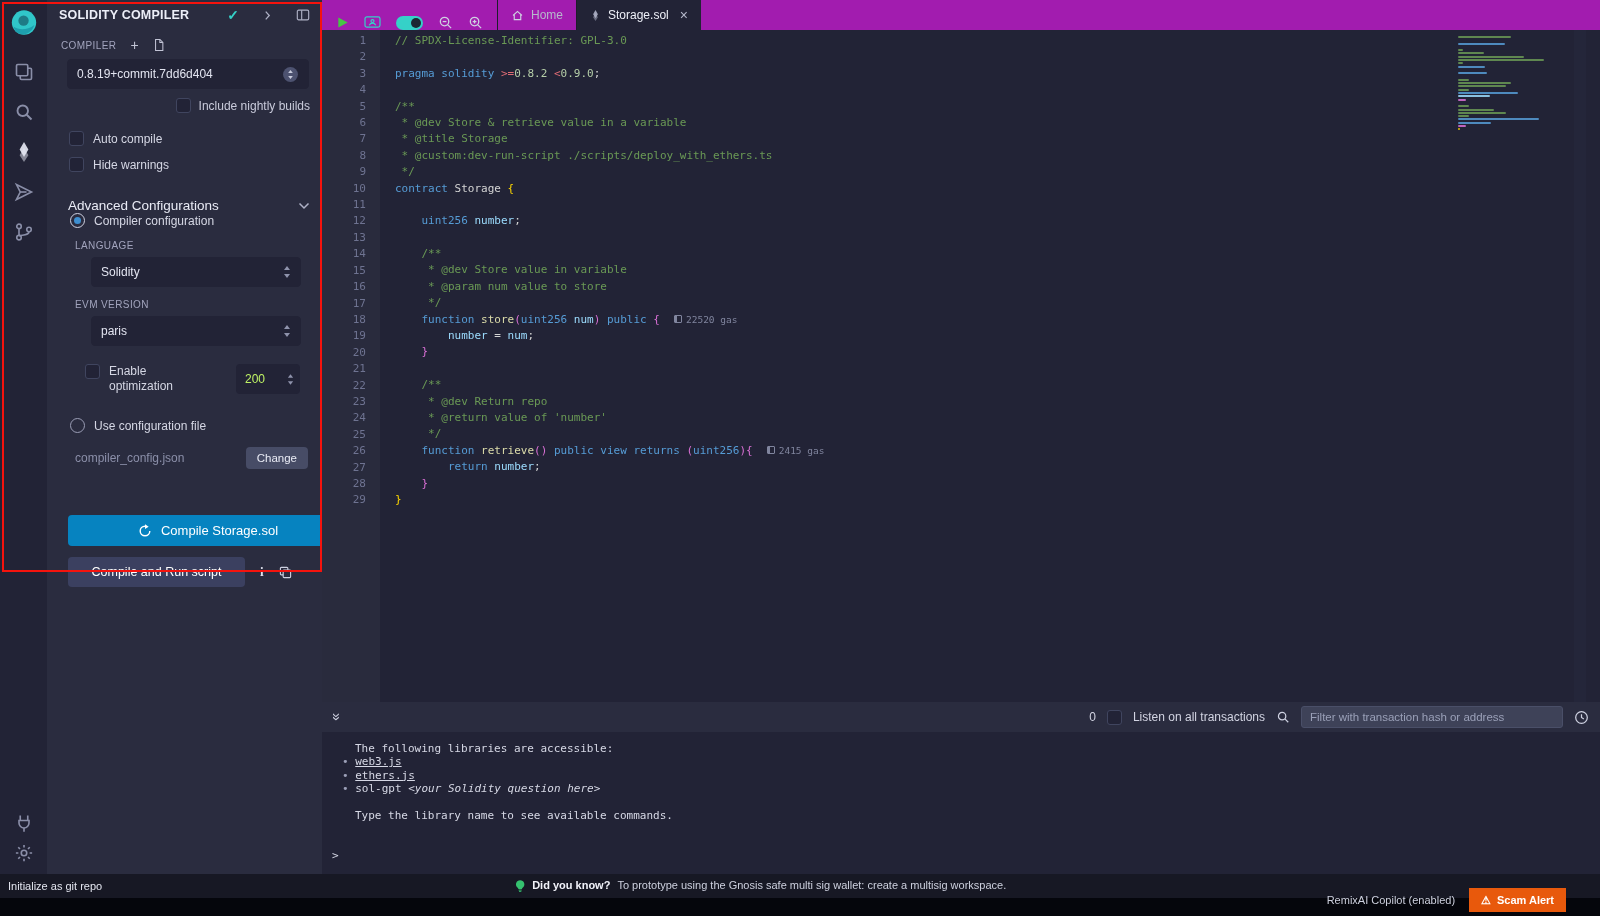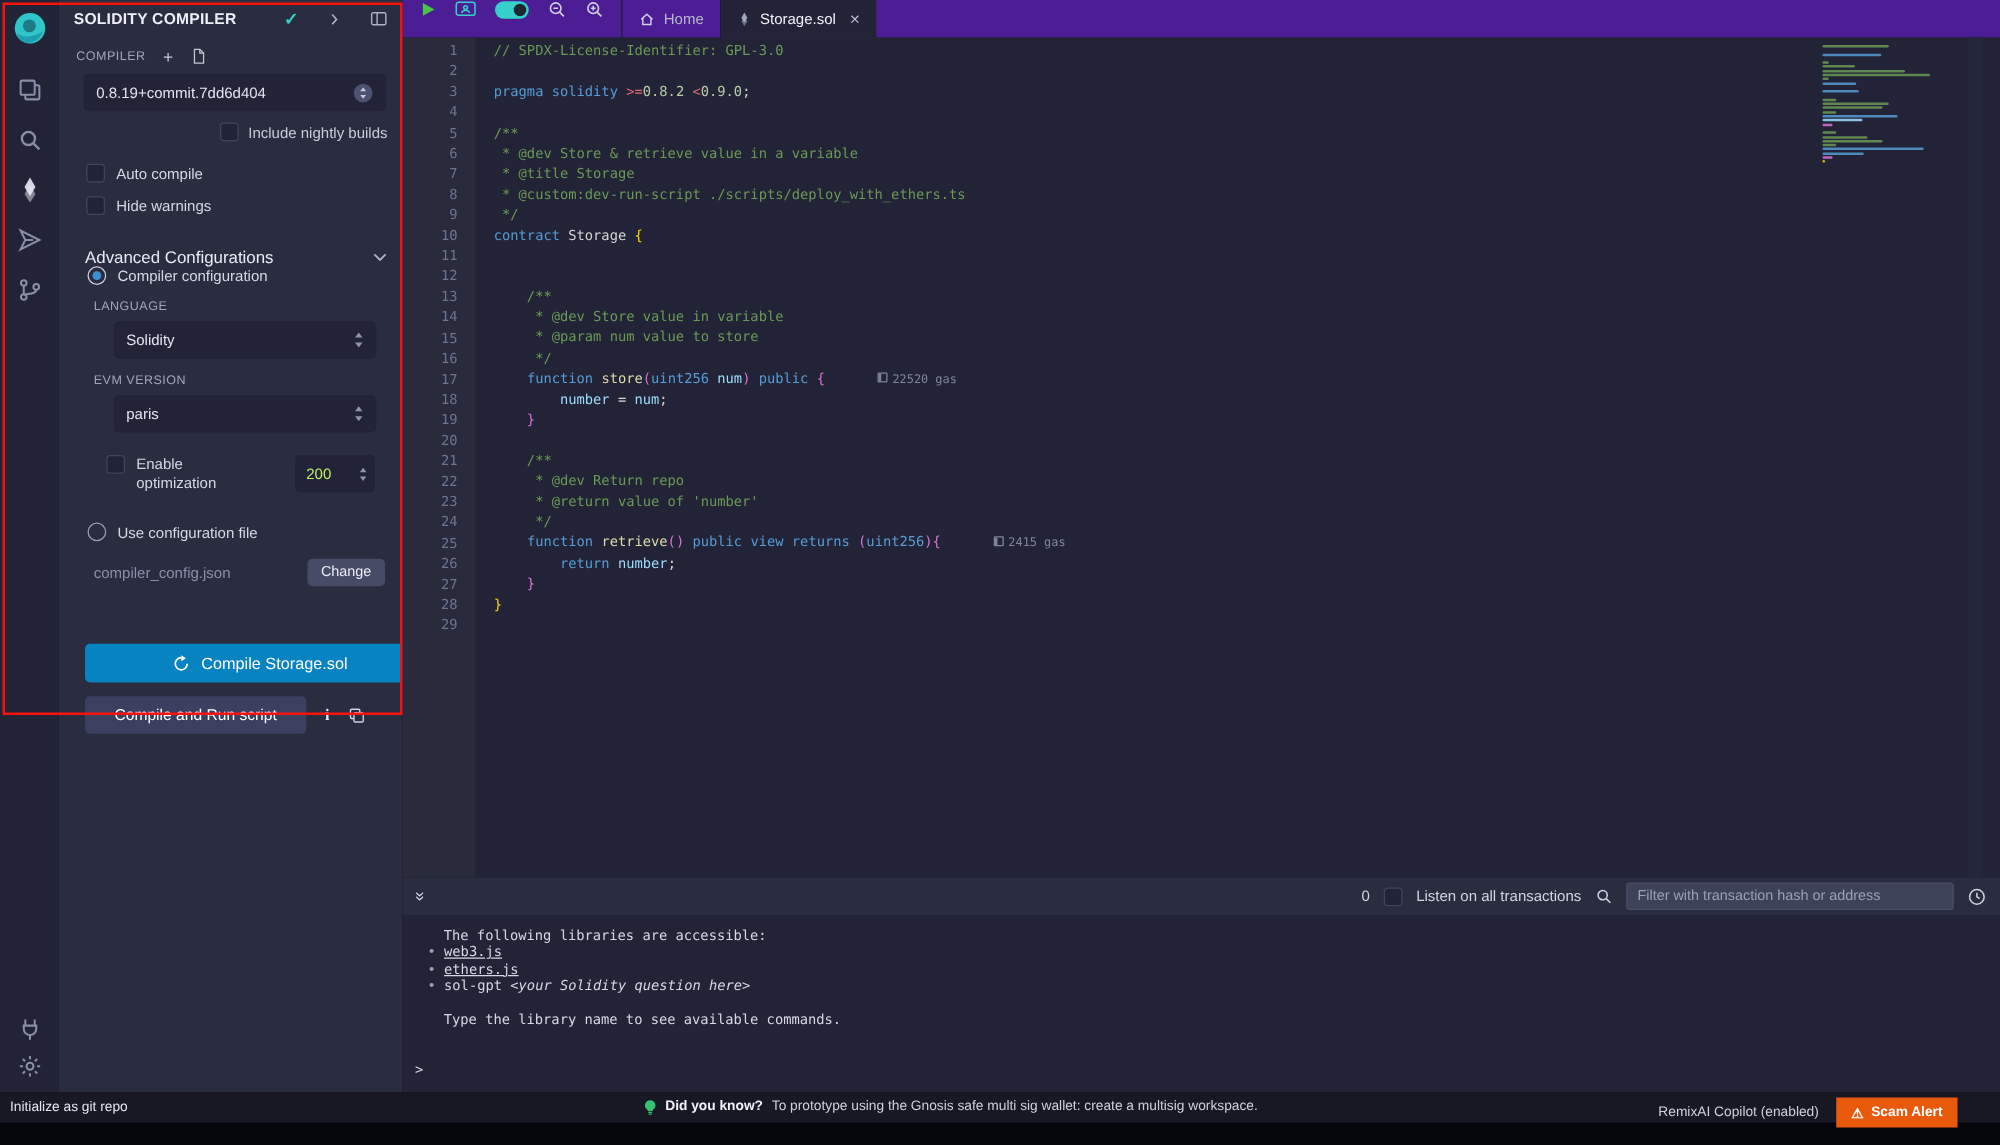--- a/index.html
+++ b/index.html
@@ -51,37 +51,37 @@
 .config-name{color:#8b8fa9}
 .change-btn{margin-left:auto;margin-right:2px;background:#474c66;color:#e9ebf5;border:none;border-radius:4px;font-size:11.5px;padding:5px 11px;cursor:pointer;font-family:"Liberation Sans",sans-serif}
 .compile-btn{margin:46px 0 0 9px;width:280px;height:31px;background:#0683c0;border:none;border-radius:4px;color:#fff;font-size:13px;display:flex;align-items:center;justify-content:center;gap:9px;cursor:pointer;font-family:"Liberation Sans",sans-serif}
 .run-row{display:flex;align-items:center;margin:11px 0 0 9px;gap:15px}
 .run-btn{width:177px;height:30px;background:#3b4060;border:none;border-radius:4px;color:#fff;font-size:12.5px;cursor:pointer;font-family:"Liberation Sans",sans-serif}
 .info-ic{color:#e2e4f0;font-family:"Liberation Serif",serif;font-weight:bold;font-size:13px;cursor:pointer}
 .copy-ic{color:#cfd2e2;display:flex;cursor:pointer}
 
 
 .main{flex:1;display:flex;flex-direction:column;min-width:0;background:#222336}
-.tabbar{height:30px;background:#4c1d95;display:flex;align-items:flex-start;flex-shrink:0}
+.tabbar{height:30px;background:#a21caf;display:flex;align-items:flex-end;flex-shrink:0}
 .tb-left{display:flex;align-items:center;gap:15px;padding:0 14px}
 .tb-ic{display:flex;align-items:center;cursor:pointer;color:#cfd2e2}
 .toggle{width:27px;height:14px;background:#35d1c8;border-radius:8px;position:relative;cursor:pointer}
 .toggle .knob{position:absolute;right:2px;top:2px;width:10px;height:10px;border-radius:50%;background:#1c2733}
 .tb-divider{width:1px;height:30px;background:#1c1d2b}
 .tab{height:30px;display:flex;align-items:center;gap:7px;padding:0 13px;color:#b6b9cc;font-size:12px;cursor:pointer;white-space:nowrap}
 .tab.active{background:#222336;color:#eef0f8}
 .tab .close{color:#b6b9cc;font-size:14px;margin-left:4px}
 
 
 .editor{flex:1;position:relative;display:flex;overflow:hidden;background:#222336}
 .gutter{width:58px;background:#292b3d;padding:3px 14px 0 0;font-family:"DejaVu Sans Mono",monospace;font-size:11px;line-height:16.4px;color:#6e7391;text-align:right;flex-shrink:0}
 .code{flex:1;padding:3px 0 0 15px;font-family:"DejaVu Sans Mono",monospace;font-size:11px;line-height:16.4px;color:#d4d4d4;overflow:hidden}
 .code-line{white-space:pre;height:16.4px}
 .tk-c{color:#6a9955}.tk-k{color:#569cd6}.tk-f{color:#dcdcaa}.tk-v{color:#9cdcfe}.tk-n{color:#b5cea8}.tk-o{color:#e06c75}.tk-t{color:#d4d4d4}.tk-b1{color:#ffd700}.tk-b2{color:#da70d6}
-.gas{color:#80859e;font-size:9.5px;margin-left:42px}
+.gas{color:#80859e;font-size:9.5px;margin-left:14px}
 .gas-ic{display:inline-block;width:8px;height:8px;border:1px solid #80859e;border-radius:1px;margin-right:4px;box-shadow:inset 2px 0 0 #80859e}
 .minimap{position:absolute;top:6px;right:30px;width:112px}
 .mm-line{height:2px;margin-bottom:1.3px;border-radius:1px;opacity:.85}
 .editor-scrollstrip{position:absolute;top:0;right:14px;width:12px;height:100%;background:#24263a}
 
 
 .term-toolbar{height:30px;background:#2a2c3f;display:flex;align-items:center;padding:0 11px;gap:11px;color:#d2d4e2;font-size:12px;flex-shrink:0}
 .collapse-ic{display:inline-block;transform:rotate(90deg);font-size:14px;color:#cfd2e2;cursor:pointer}
 .tt-right{margin-left:auto;display:flex;align-items:center;gap:11px}
 .filter-input{width:262px;height:22px;background:#3e4258;border:1px solid #4a4f68;border-radius:3px;color:#dfe1ee;font-size:11.5px;padding:0 8px;outline:none;font-family:"Liberation Sans",sans-serif}
@@ -92,21 +92,21 @@
 .bullet{color:#9ca0b8}
 .tp-link{text-decoration:underline;cursor:pointer}
 .tp-italic{font-style:italic}
 .term-prompt{margin-top:27px;padding-left:10px;white-space:pre}
 
 
 .statusbar{height:24px;background:#171824;display:flex;align-items:center;color:#cdd0de;font-size:11px;position:relative;flex-shrink:0}
 .sb-left{padding-left:8px;color:#e3e5ef}
 .sb-tip{position:absolute;left:50%;transform:translateX(-58%);display:flex;gap:7px;white-space:nowrap}
 .sb-tip b{color:#f2f3fa}
-.sb-right{position:absolute;right:34px;top:2px;height:28px;display:flex;align-items:center;gap:14px}
+.sb-right{position:absolute;right:34px;top:12px;height:28px;display:flex;align-items:center;gap:14px}
 .scam-badge{height:24px;background:#e8590c;color:#fff;display:flex;align-items:center;gap:6px;padding:0 12px;font-weight:bold;cursor:pointer}
 .bottom-strip{height:18px;background:#05060c}
 
 
 .red-annotation{position:absolute;left:2px;top:2px;width:320px;height:570px;border:2px solid #f5130d;pointer-events:none;z-index:60}
 </style>
 </head>
 <body>
 
 <div class="app">
@@ -398,20 +398,21 @@
             <div class="code-line">&nbsp;</div>
             <div class="code-line"><span class="tk-k">pragma solidity </span><span class="tk-o">&gt;=</span><span class="tk-n">0.8.2</span><span class="tk-t"> </span><span class="tk-o">&lt;</span><span class="tk-n">0.9.0</span><span class="tk-t">;</span></div>
             <div class="code-line">&nbsp;</div>
             <div class="code-line"><span class="tk-c">/**</span></div>
             <div class="code-line"><span class="tk-c"> * @dev Store &amp; retrieve value in a variable</span></div>
             <div class="code-line"><span class="tk-c"> * @title Storage</span></div>
             <div class="code-line"><span class="tk-c"> * @custom:dev-run-script ./scripts/deploy_with_ethers.ts</span></div>
             <div class="code-line"><span class="tk-c"> */</span></div>
             <div class="code-line"><span class="tk-k">contract</span><span class="tk-t"> Storage </span><span class="tk-b1">{</span></div>
             <div class="code-line">&nbsp;</div>
+            <div class="code-line"><span class="tk-t">    </span><span class="tk-k">uint256</span><span class="tk-t"> </span><span class="tk-v">number</span><span class="tk-t">;</span></div>
             <div class="code-line">&nbsp;</div>
             <div class="code-line"><span class="tk-c">    /**</span></div>
             <div class="code-line"><span class="tk-c">     * @dev Store value in variable</span></div>
             <div class="code-line"><span class="tk-c">     * @param num value to store</span></div>
             <div class="code-line"><span class="tk-c">     */</span></div>
             <div class="code-line"><span class="tk-t">    </span><span class="tk-k">function</span><span class="tk-t"> </span><span class="tk-f">store</span><span class="tk-b2">(</span><span class="tk-k">uint256</span><span class="tk-t"> </span><span class="tk-v">num</span><span class="tk-b2">)</span><span class="tk-t"> </span><span class="tk-k">public</span><span class="tk-t"> </span><span class="tk-b2">{</span><span class="gas"><i class="gas-ic"></i>22520 gas</span></div>
             <div class="code-line"><span class="tk-t">        </span><span class="tk-v">number</span><span class="tk-t"> = </span><span class="tk-v">num</span><span class="tk-t">;</span></div>
             <div class="code-line"><span class="tk-b2">    }</span></div>
             <div class="code-line">&nbsp;</div>
             <div class="code-line"><span class="tk-c">    /**</span></div>

